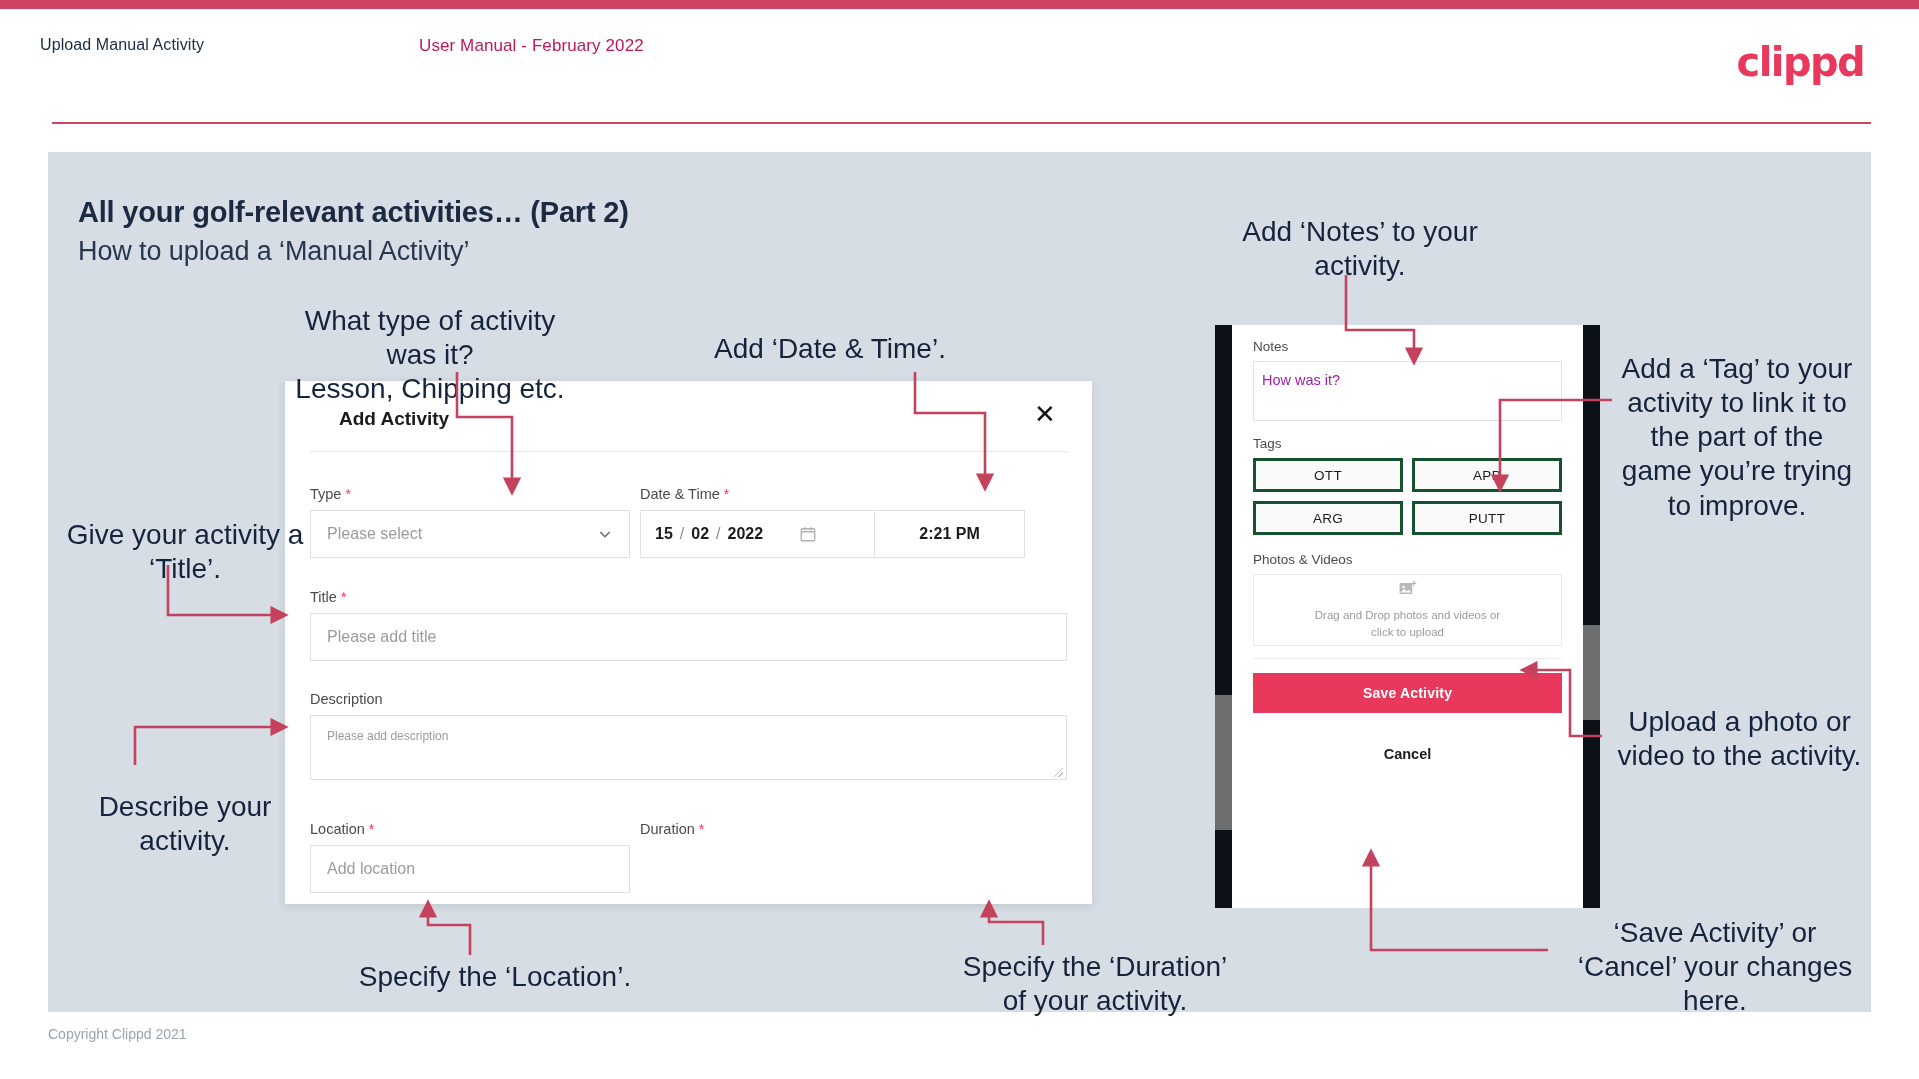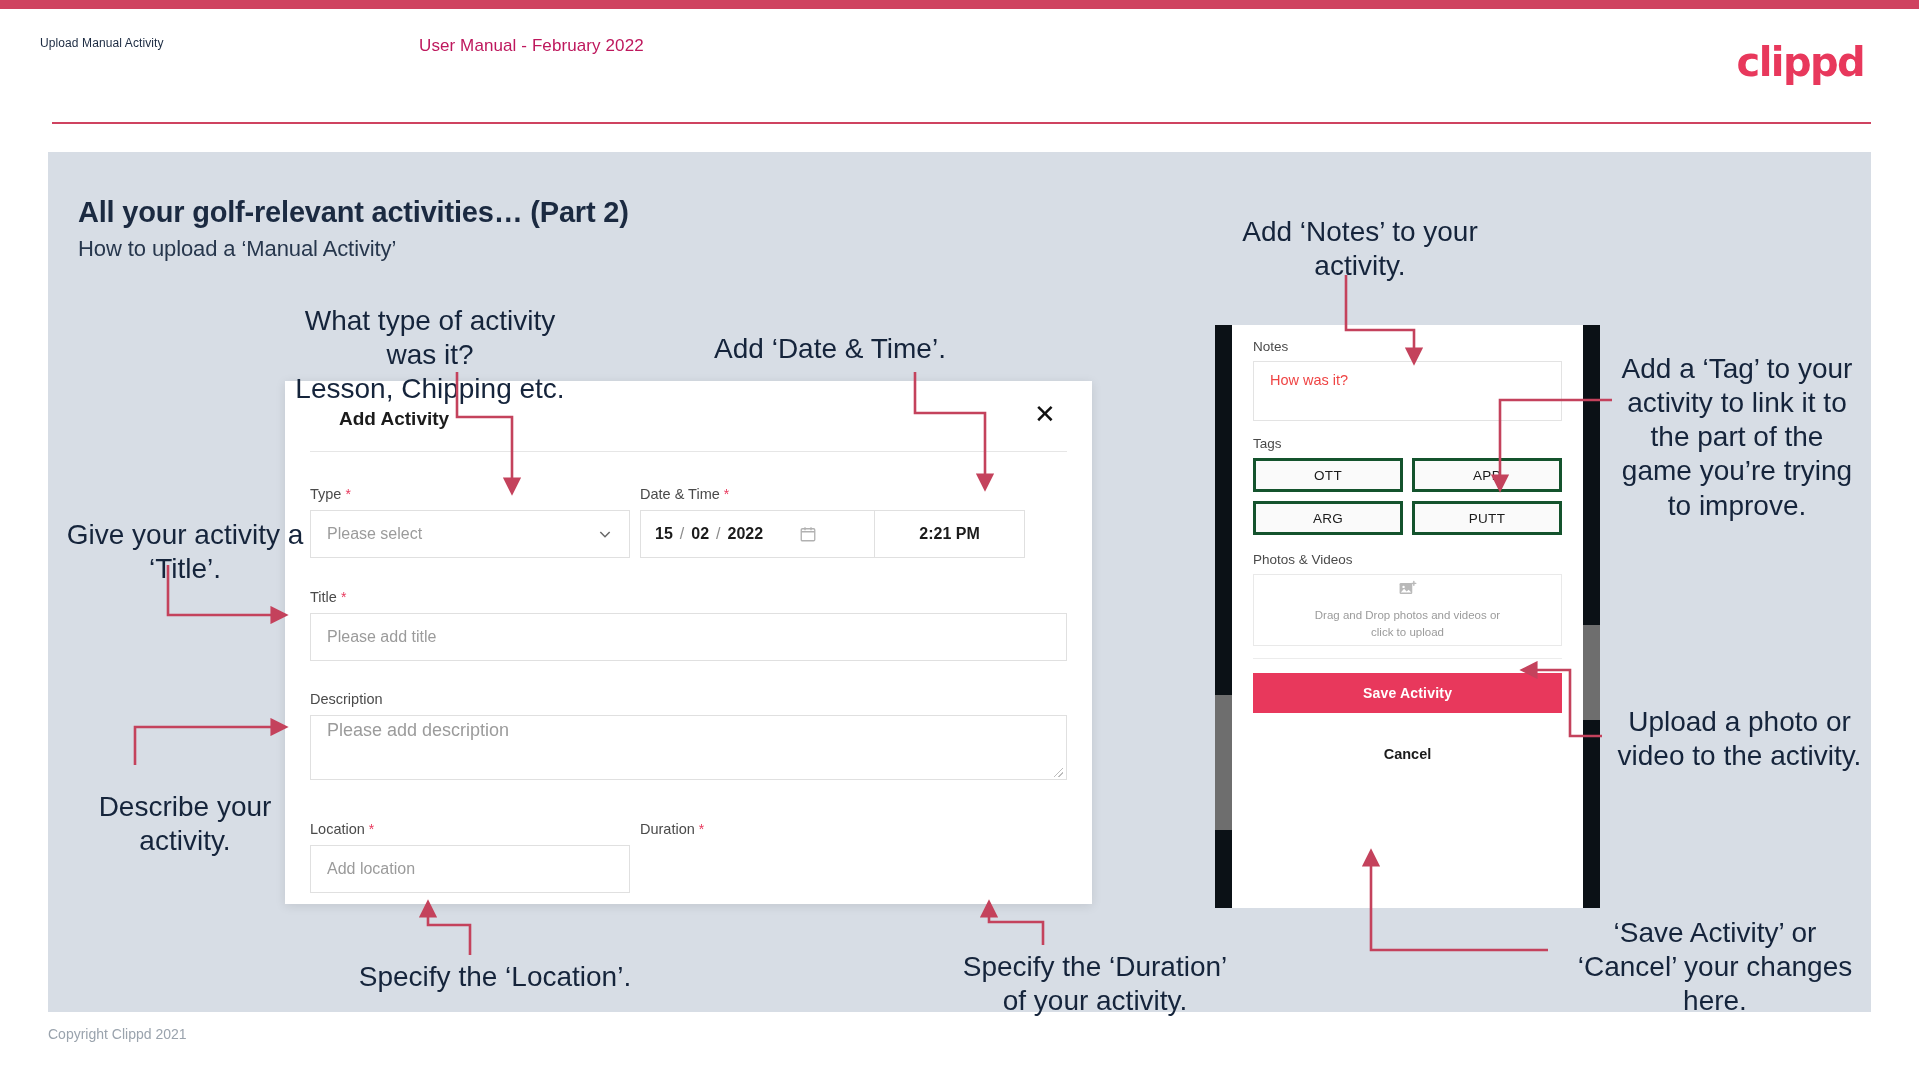--- a/index.html
+++ b/index.html
@@ -11,21 +11,21 @@
   }
   #root { position: relative; width: 1919px; height: 1079px; background:#fff; }
 
   
   .topbar-strip {
     position:absolute; left:0; top:0; width:1919px; height:9px;
     background:#cf4360;
   }
   .hdr-left {
     position:absolute; left:40px; top:36px;
-    font-size:12px; color:#1b2a41; font-weight:400; letter-spacing:.1px;
+    font-size:16px; color:#1b2a41; font-weight:400; letter-spacing:.1px;
   }
   .hdr-mid {
     position:absolute; left:419px; top:36px;
     font-size:17px; color:#be185d; font-weight:400; letter-spacing:.1px;
   }
   .hdr-rule {
     position:absolute; left:52px; top:122px; width:1819px; height:2px;
     background:#cf4360;
   }
   .logo {
@@ -39,21 +39,21 @@
   .slide {
     position:absolute; left:48px; top:152px; width:1823px; height:860px;
     background:#d7dde5;
   }
   .slide-title {
     position:absolute; left:78px; top:196px;
     font-size:29px; font-weight:bold; color:#1b2a41; letter-spacing:-.2px;
   }
   .slide-sub {
     position:absolute; left:78px; top:236px;
-    font-size:22px; font-weight:400; color:#27374d; letter-spacing:-.1px;
+    font-size:27px; font-weight:400; color:#27374d; letter-spacing:-.1px;
   }
   .footer {
     position:absolute; left:48px; top:1026px;
     font-size:14px; color:#9aa3ad;
   }
 
   
   .anno {
     position:absolute;
     font-size:28px; line-height:1.22; color:#15243b; text-align:center;
@@ -98,22 +98,22 @@
              font-size:16px; color:#1b1b1b; font-weight:bold; gap:7px; }
   .dt-slash { color:#8d8d8d; font-weight:400; }
   .dt-cal { margin-left:auto; width:18px; height:18px; opacity:.45; }
   .dt-time { flex:1; border-left:1px solid #e0e0e0; display:flex;
              align-items:center; justify-content:center;
              font-size:16px; color:#1b1b1b; font-weight:bold; }
 
   .row-title { position:absolute; left:25px; top:208px; width:757px; }
   .row-desc  { position:absolute; left:25px; top:310px; width:757px; }
   .ta {
-    border:1px solid #e0e0e0; background:#fff; height:65px; padding:4px 16px;
-    font-size:18px; color:#9b9b9b; position:relative;
+    border:1px solid #e0e0e0; background:#fff; height:65px; padding:13px 16px;
+    font-size:12px; color:#9b9b9b; position:relative;
   }
   .ta:after{ content:""; position:absolute; right:3px; bottom:2px;
     width:9px; height:9px;
     background:linear-gradient(135deg,transparent 45%,#bdbdbd 45%,#bdbdbd 55%,transparent 55%),
                linear-gradient(135deg,transparent 70%,#bdbdbd 70%,#bdbdbd 80%,transparent 80%);
   }
   .row-loc { position:absolute; left:25px; top:440px; width:320px; }
   .row-dur { position:absolute; left:355px; top:440px; width:385px; }
   .dur-wrap { display:flex; border:1px solid #e0e0e0; height:48px; }
   .dur-cell { flex:1; display:flex; align-items:center; justify-content:center;
@@ -129,22 +129,22 @@
   .phone-edge-l { position:absolute; left:0; top:0; width:17px; height:583px; background:#0b1116; }
   .phone-edge-r { position:absolute; right:0; top:0; width:17px; height:583px; background:#0b1116; }
   .phone-edge-l .vol { position:absolute; left:0; width:17px; background:#6e6e6e; }
   .phone-edge-r .vol { position:absolute; right:0; width:17px; background:#6e6e6e; }
   .phone-screen {
     position:absolute; left:17px; top:0; width:351px; height:583px; background:#fff;
     padding:14px 21px 0 21px;
   }
   .p-label { font-size:13.5px; color:#4a4a4a; margin-bottom:7px; }
   .p-notes {
-    border:1px solid #e3e3e3; height:60px; padding:10px 16px;
-    font-size:14.5px; color:#ef4444;
+    border:1px solid #e3e3e3; height:60px; padding:10px 8px;
+    font-size:14.5px; color:#a21caf;
   }
   .p-tags { display:grid; grid-template-columns:1fr 1fr; gap:9px; }
   .p-tag {
     border:3px solid #14532d; background:#fafafa; height:34px;
     display:flex; align-items:center; justify-content:center;
     font-size:13.5px; font-weight:normal; color:#1b1b1b; letter-spacing:.3px;
   }
   .p-drop {
     border:1px solid #e9e9e9; height:72px;
     display:flex; flex-direction:column; align-items:center; justify-content:center;

